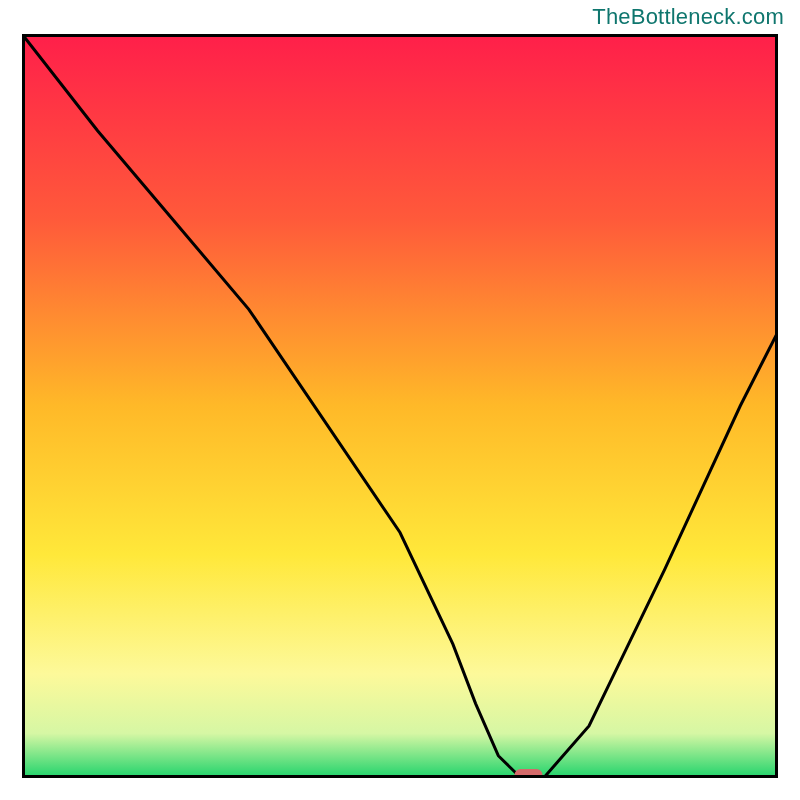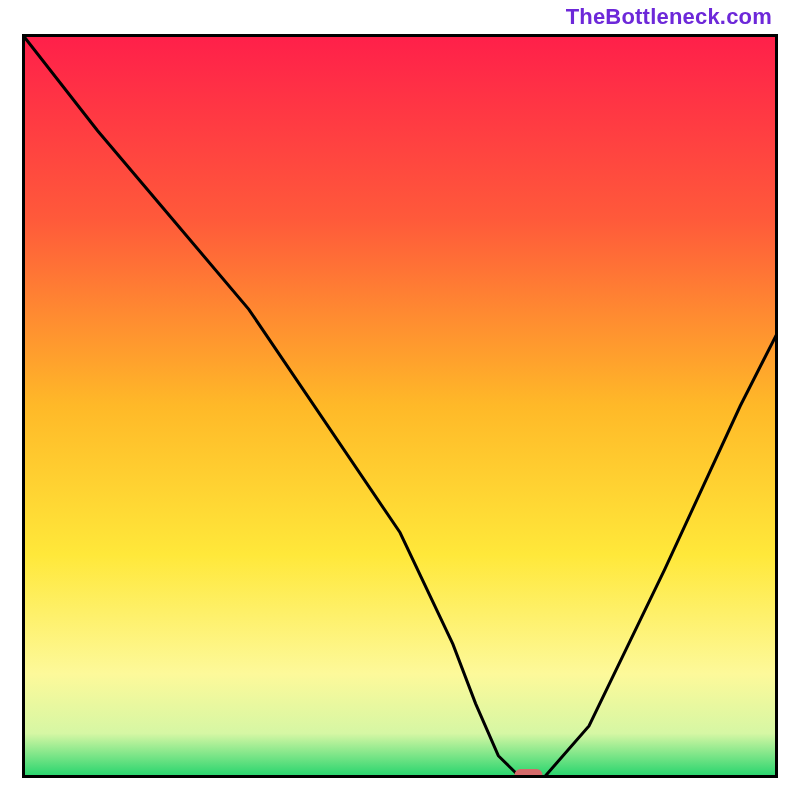--- a/index.html
+++ b/index.html
@@ -7,24 +7,24 @@
     padding: 0;
     width: 800px;
     height: 800px;
     background: #ffffff;
     position: relative;
     font-family: Arial, sans-serif;
   }
   .watermark {
     position: absolute;
     top: 4px;
-    right: 28px;
+    right: 16px;
     font-size: 22px;
-    font-weight: 700;
-    color: #6d28d9;
+    font-weight: 400;
+    color: #0f766e;
     letter-spacing: 0.2px;
   }
   .plot-area {
     position: absolute;
     left: 22px;
     top: 34px;
     width: 756px;
     height: 744px;
   }
   .plot-area svg {

